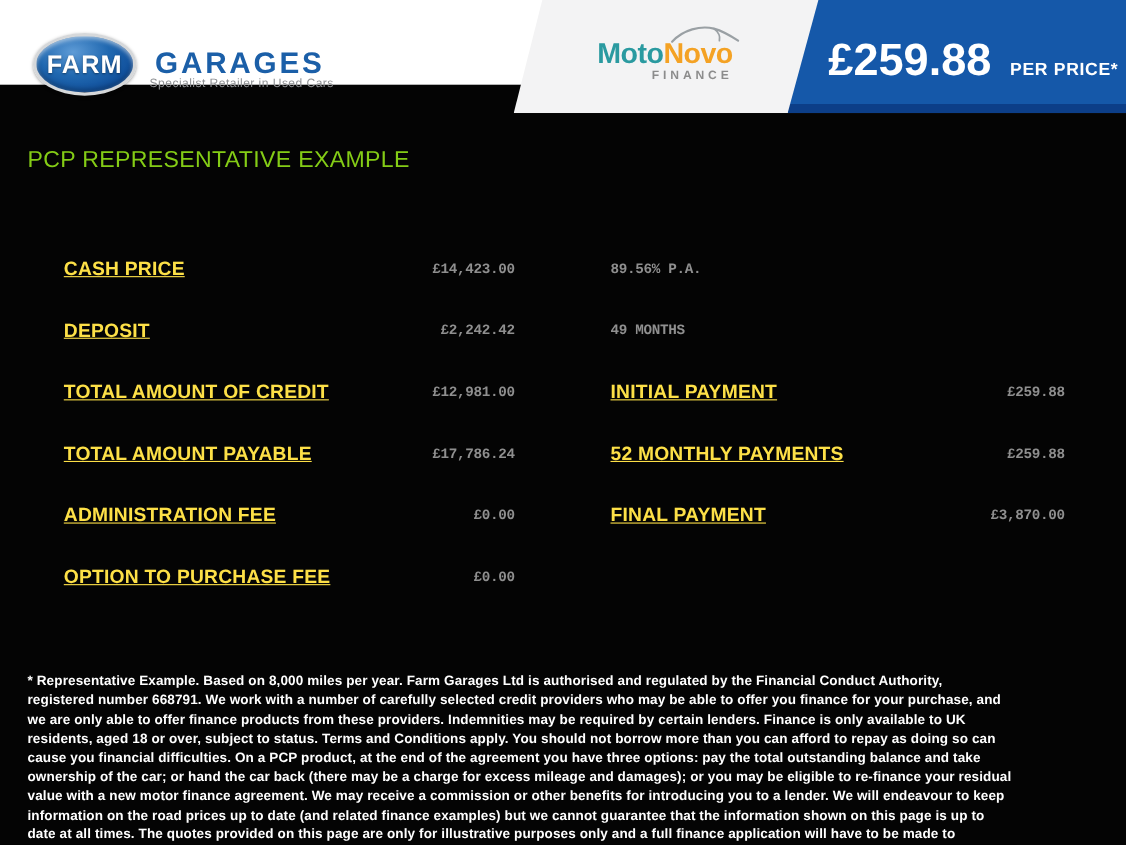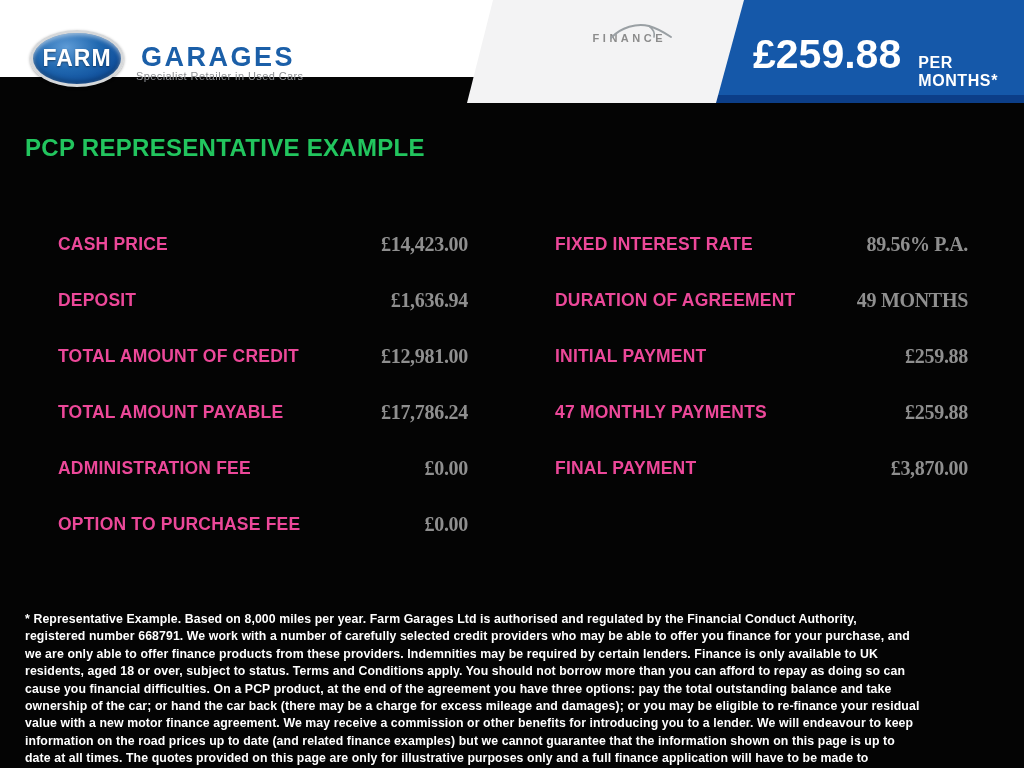--- a/index.html
+++ b/index.html
@@ -38,30 +38,30 @@
   .mn-novo { color:#f4a224; }
   .mn-finance { text-align:right; padding-right:3px; margin-top:-1px; font-size:11px;
     font-weight:bold; color:#8c8c8c; letter-spacing:3.5px; }
 
   
   .price-block { position:absolute; left:753px; top:31px; display:flex; align-items:baseline; color:#fff; }
   .price-amount { font-size:41px; font-weight:bold; }
   .price-suffix { font-size:16px; font-weight:bold; margin-left:17px; letter-spacing:0.6px; }
 
   
-  .title { position:absolute; left:25px; top:134px; font-size:24px; font-weight:bold;
-    color:#22c55e; letter-spacing:0.3px; }
+  .title { position:absolute; left:25px; top:134px; font-size:21px; font-weight:normal;
+    color:#84cc16; letter-spacing:0.3px; }
 
   .col { position:absolute; top:216px; }
   .col-left { left:58px; width:410px; }
   .col-right { left:555px; width:413px; }
   .finance-row { height:56px; display:flex; justify-content:space-between; align-items:center; }
-  .row-label { color:#ec4899; font-weight:bold; font-size:17.5px; letter-spacing:0.2px; white-space:nowrap; }
-  .row-value { color:#8f8f8f; font-weight:bold; font-size:20px; letter-spacing:-0.3px;
-    font-family:Liberation Serif, serif; white-space:nowrap;text-align:right; }
+  .row-label { color:#fde047; font-weight:bold; font-size:17.5px; letter-spacing:0.2px; white-space:nowrap;text-decoration:underline; }
+  .row-value { color:#8f8f8f; font-weight:bold; font-size:13px; letter-spacing:-0.3px;
+    font-family:Liberation Mono, monospace; white-space:nowrap;text-align:right; }
 
   .disclaimer { position:absolute; left:25px; top:611px; width:895px; color:#ffffff;
     font-weight:bold; font-size:12.3px; line-height:17.4px; letter-spacing:0.1px; }
 </style>
 </head>
 <body>
 
 <div class="page">
 
   <div class="header">
@@ -74,39 +74,42 @@
     <div class="garages-name">GARAGES</div>
     <div class="garages-tagline">Specialist Retailer in Used Cars</div>
 
     <div class="motonovo">
       <span class="mn-swoosh">
         <svg width="64" height="18" viewBox="0 0 64 18" fill="none">
           <path d="M2 16 C12 5, 28 1, 40 4 C49 6.5, 56 11, 62 15" stroke="#9aa0a4" stroke-width="2" stroke-linecap="round"></path>
           <path d="M40 4 C44 7, 46 11, 45 15" stroke="#9aa0a4" stroke-width="1.6" stroke-linecap="round"></path>
         </svg>
       </span>
+      <div class="mn-text">
+        <span class="mn-moto">Moto</span><span class="mn-novo">Novo</span>
+      </div>
       <div class="mn-finance">FINANCE</div>
     </div>
 
     <div class="price-block">
       <span class="price-amount">£259.88</span>
-      <span class="price-suffix">PER MONTHS*</span>
+      <span class="price-suffix">PER PRICE*</span>
     </div>
   </div>
 
   <div class="title">PCP REPRESENTATIVE EXAMPLE</div>
 
   <div class="col col-left">
     <div class="finance-row">
       <span class="row-label">CASH PRICE</span>
       <span class="row-value">£14,423.00</span>
     </div>
     <div class="finance-row">
       <span class="row-label">DEPOSIT</span>
-      <span class="row-value">£1,636.94</span>
+      <span class="row-value">£2,242.42</span>
     </div>
     <div class="finance-row">
       <span class="row-label">TOTAL AMOUNT OF CREDIT</span>
       <span class="row-value">£12,981.00</span>
     </div>
     <div class="finance-row">
       <span class="row-label">TOTAL AMOUNT PAYABLE</span>
       <span class="row-value">£17,786.24</span>
     </div>
     <div class="finance-row">
@@ -114,33 +117,31 @@
       <span class="row-value">£0.00</span>
     </div>
     <div class="finance-row">
       <span class="row-label">OPTION TO PURCHASE FEE</span>
       <span class="row-value">£0.00</span>
     </div>
   </div>
 
   <div class="col col-right">
     <div class="finance-row">
-      <span class="row-label">FIXED INTEREST RATE</span>
       <span class="row-value">89.56% P.A.</span>
     </div>
     <div class="finance-row">
-      <span class="row-label">DURATION OF AGREEMENT</span>
       <span class="row-value">49 MONTHS</span>
     </div>
     <div class="finance-row">
       <span class="row-label">INITIAL PAYMENT</span>
       <span class="row-value">£259.88</span>
     </div>
     <div class="finance-row">
-      <span class="row-label">47 MONTHLY PAYMENTS</span>
+      <span class="row-label">52 MONTHLY PAYMENTS</span>
       <span class="row-value">£259.88</span>
     </div>
     <div class="finance-row">
       <span class="row-label">FINAL PAYMENT</span>
       <span class="row-value">£3,870.00</span>
     </div>
   </div>
 
   <div class="disclaimer">* Representative Example. Based on 8,000 miles per year. Farm Garages Ltd is authorised and regulated by the Financial Conduct Authority, registered number 668791. We work with a number of carefully selected credit providers who may be able to offer you finance for your purchase, and we are only able to offer finance products from these providers. Indemnities may be required by certain lenders. Finance is only available to UK residents, aged 18 or over, subject to status. Terms and Conditions apply. You should not borrow more than you can afford to repay as doing so can cause you financial difficulties. On a PCP product, at the end of the agreement you have three options: pay the total outstanding balance and take ownership of the car; or hand the car back (there may be a charge for excess mileage and damages); or you may be eligible to re-finance your residual value with a new motor finance agreement. We may receive a commission or other benefits for introducing you to a lender. We will endeavour to keep information on the road prices up to date (and related finance examples) but we cannot guarantee that the information shown on this page is up to date at all times. The quotes provided on this page are only for illustrative purposes only and a full finance application will have to be made to determine the exact details (all applications are subject to an underwriting decision and are subject to status). Farm Garages Ltd acts as a credit broker and not a lender. Address: Lovat Court, Caldecote Street, MK16 0YZ</div>
 

